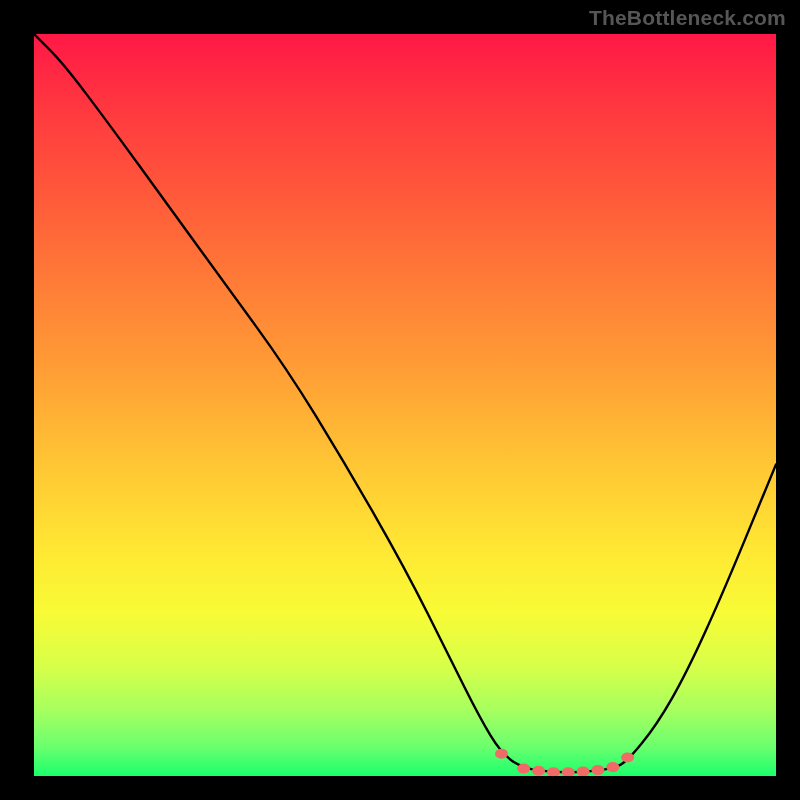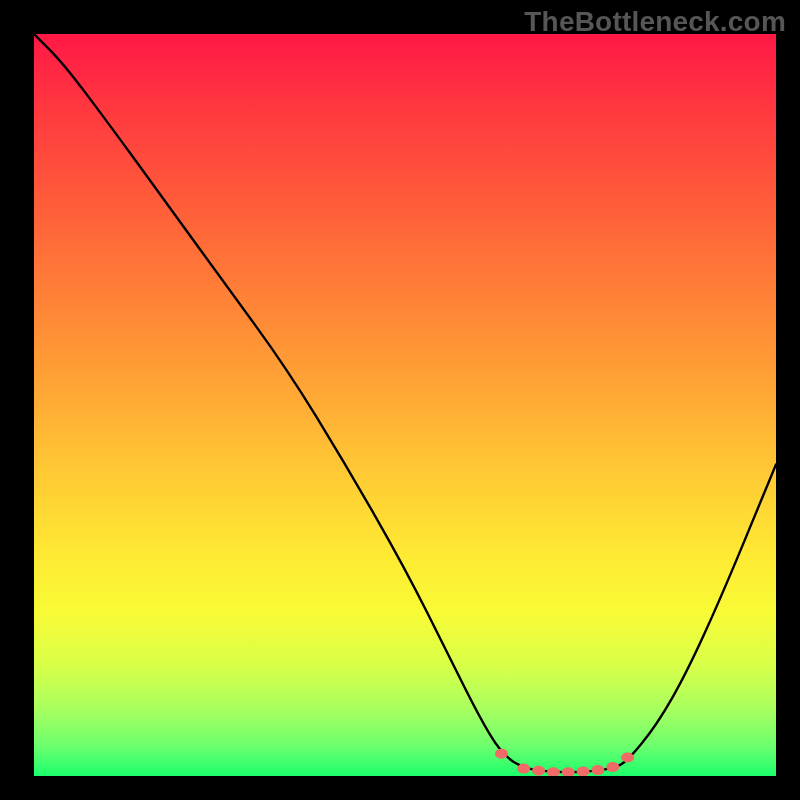--- a/index.html
+++ b/index.html
@@ -14,21 +14,21 @@
     position: relative;
     width: 800px;
     height: 800px;
     background: #000;
   }
   .watermark {
     position: absolute;
     top: 6px;
     right: 14px;
     font-family: Arial, Helvetica, sans-serif;
-    font-size: 28px;
+    font-size: 21px;
     font-weight: 600;
     color: #565656;
     letter-spacing: 0.2px;
     z-index: 3;
     pointer-events: none;
   }
   .plot {
     position: absolute;
     
     left: 34px;

